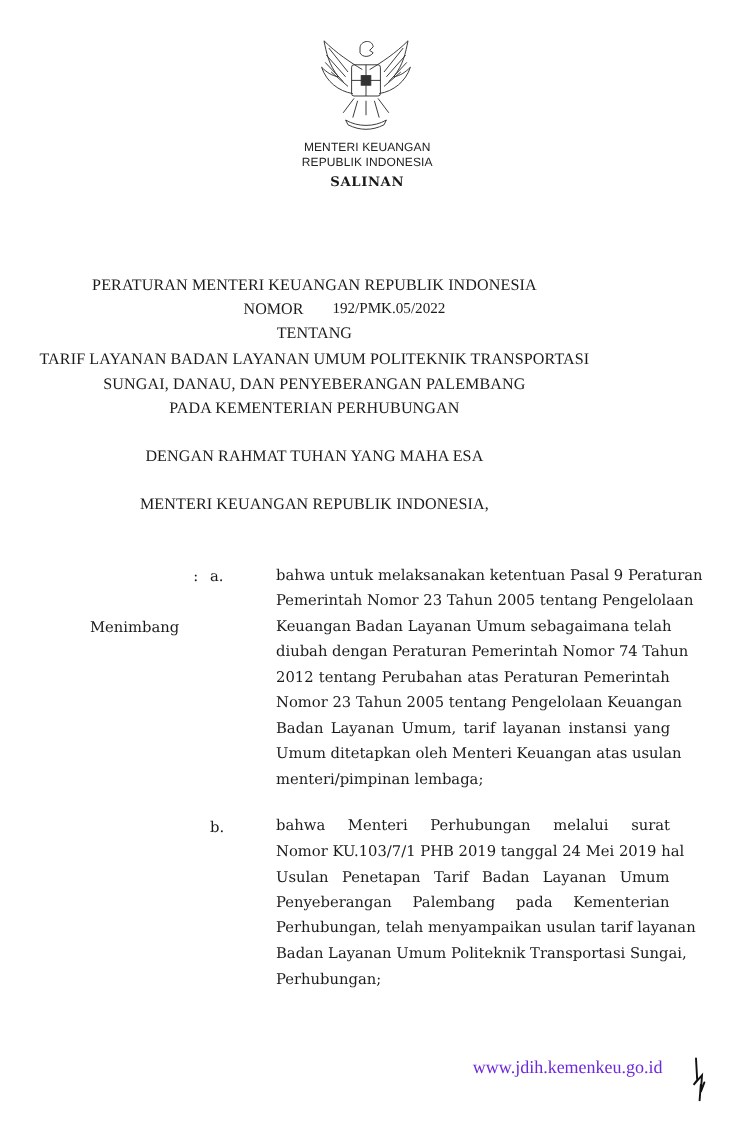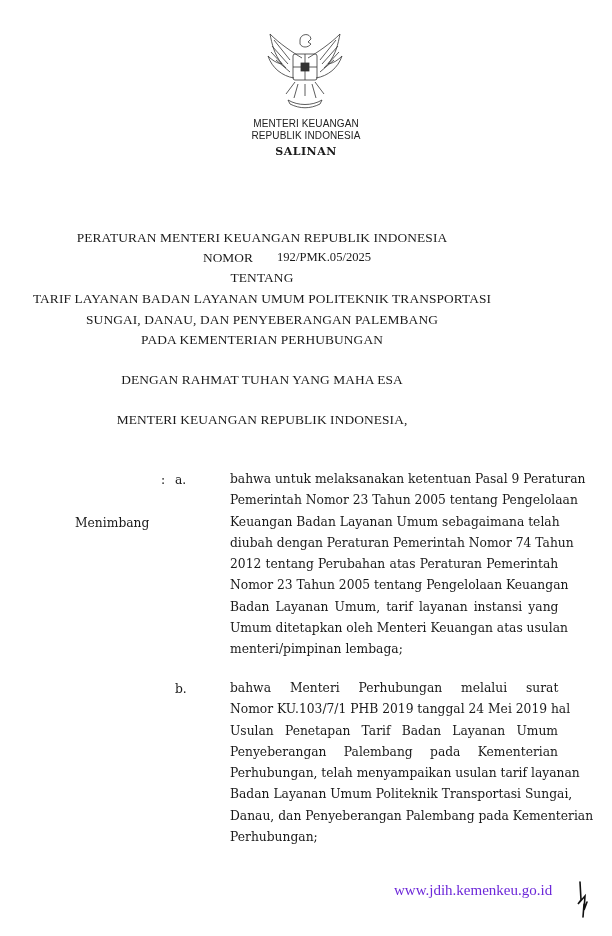--- a/index.html
+++ b/index.html
@@ -47,21 +47,21 @@
     <path d="M33 52 L24 64 M53 52 L62 64 M36 54 L32 68 M50 54 L54 68 M43 54 L43 66"></path>
     <path d="M26 70 C36 76, 50 76, 60 70 L58 74 C48 79, 38 79, 28 74 Z"></path>
   </g>
 </svg>
 <div class="hdr-sans" style="top:118px">MENTERI KEUANGAN</div>
 <div class="hdr-sans" style="top:130px">REPUBLIK INDONESIA</div>
 <div class="salinan">SALINAN</div>
 
 <div class="title-line" style="top:230px">PERATURAN MENTERI KEUANGAN REPUBLIK INDONESIA</div>
 <div class="nomor-label">NOMOR</div>
-<div class="nomor-value">192/PMK.05/2025</div>
+<div class="nomor-value">192/PMK.05/2022</div>
 <div class="title-line" style="top:270px">TENTANG</div>
 <div class="title-line" style="top:291px">TARIF LAYANAN BADAN LAYANAN UMUM POLITEKNIK TRANSPORTASI</div>
 <div class="title-line" style="top:312px">SUNGAI, DANAU, DAN PENYEBERANGAN PALEMBANG</div>
 <div class="title-line" style="top:332px">PADA KEMENTERIAN PERHUBUNGAN</div>
 <div class="title-line" style="top:372px">DENGAN RAHMAT TUHAN YANG MAHA ESA</div>
 <div class="title-line" style="top:412px">MENTERI KEUANGAN REPUBLIK INDONESIA,</div>
 
 <div class="menimbang">Menimbang</div>
 <div class="colon">:</div>
 
@@ -79,20 +79,19 @@
 </div>
 
 <div class="item-letter" style="left:175px; top:682px">b.</div>
 <div class="para" style="top:678px">
   <span class="ln" style="display: block; word-spacing: 15px;">bahwa Menteri Perhubungan melalui surat</span>
   <span class="ln" style="display: block;">Nomor KU.103/7/1 PHB 2019 tanggal 24 Mei 2019 hal</span>
   <span class="ln" style="display: block; word-spacing: 7.2px;">Usulan Penetapan Tarif Badan Layanan Umum</span>
   <span class="ln" style="display: block; word-spacing: 13.3333px;">Penyeberangan Palembang pada Kementerian</span>
   <span class="ln" style="display: block;">Perhubungan, telah menyampaikan usulan tarif layanan</span>
   <span class="ln" style="display: block;">Badan Layanan Umum Politeknik Transportasi Sungai,</span>
-  <span class="ln" style="display: block;">Danau, dan Penyeberangan Palembang pada Kementerian</span>
   <span class="ln last">Perhubungan;</span>
 </div>
 
 <a class="footer-url">www.jdih.kemenkeu.go.id</a>
 <svg class="paraf" viewBox="0 0 14 38">
   <path d="M4 2 L5 20 L2 24 L9 16 L8 30 L11 22 M8 24 L7 37" fill="none" stroke="#111" stroke-width="1.6" stroke-linecap="round"></path>
 </svg>
 
 </body></html>

